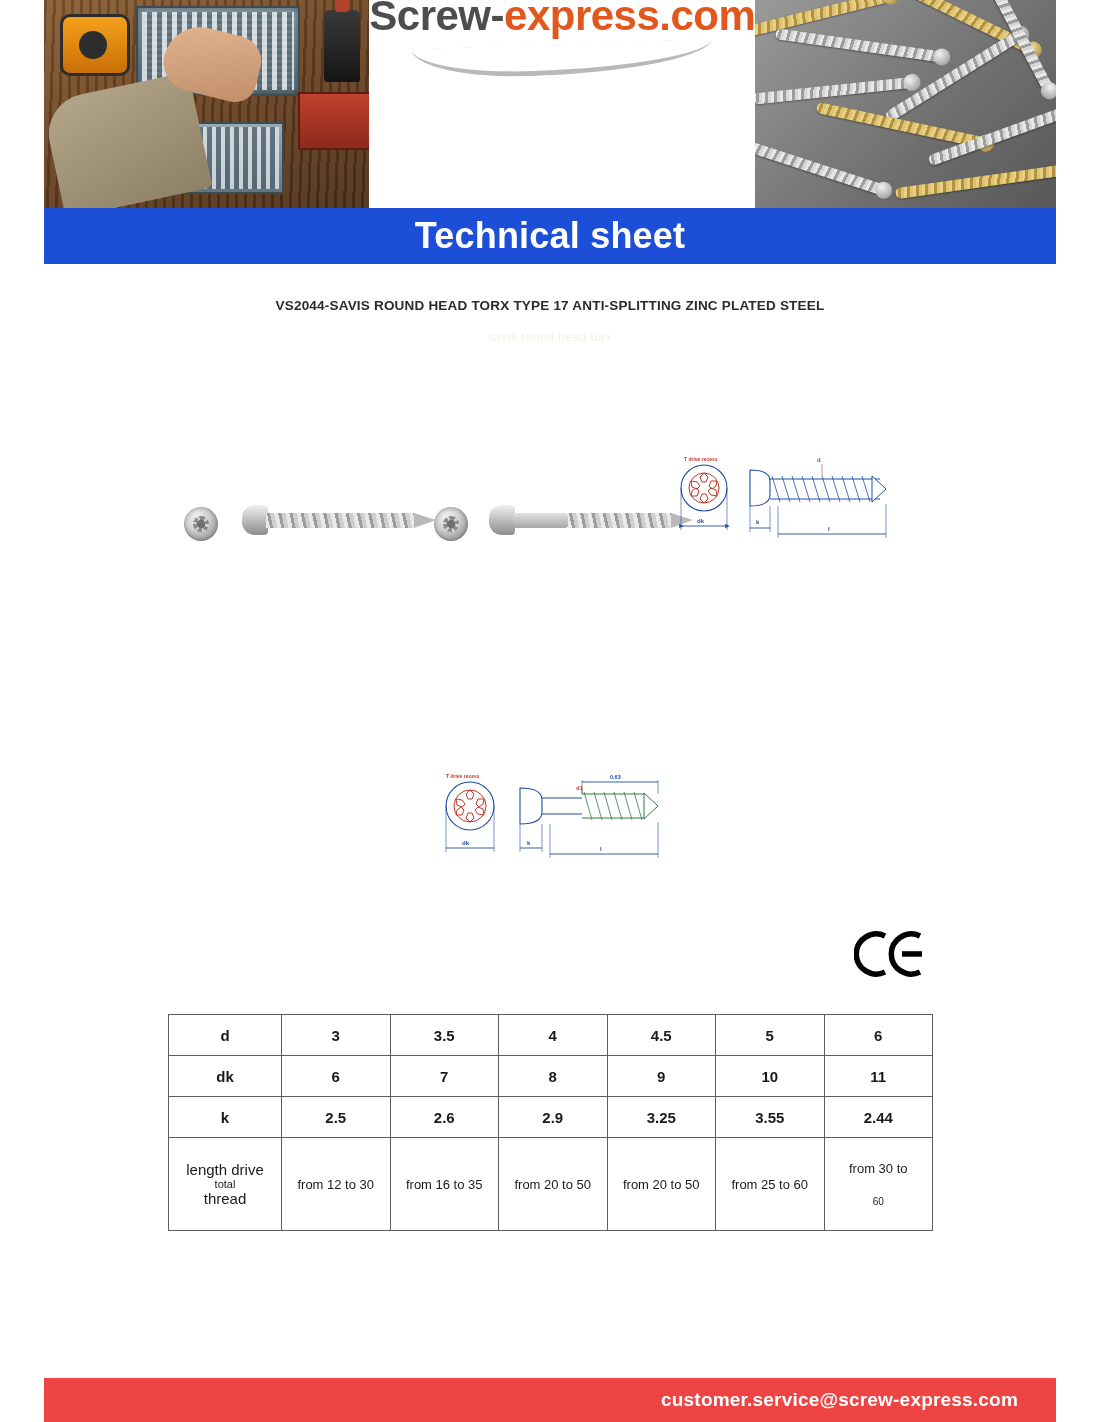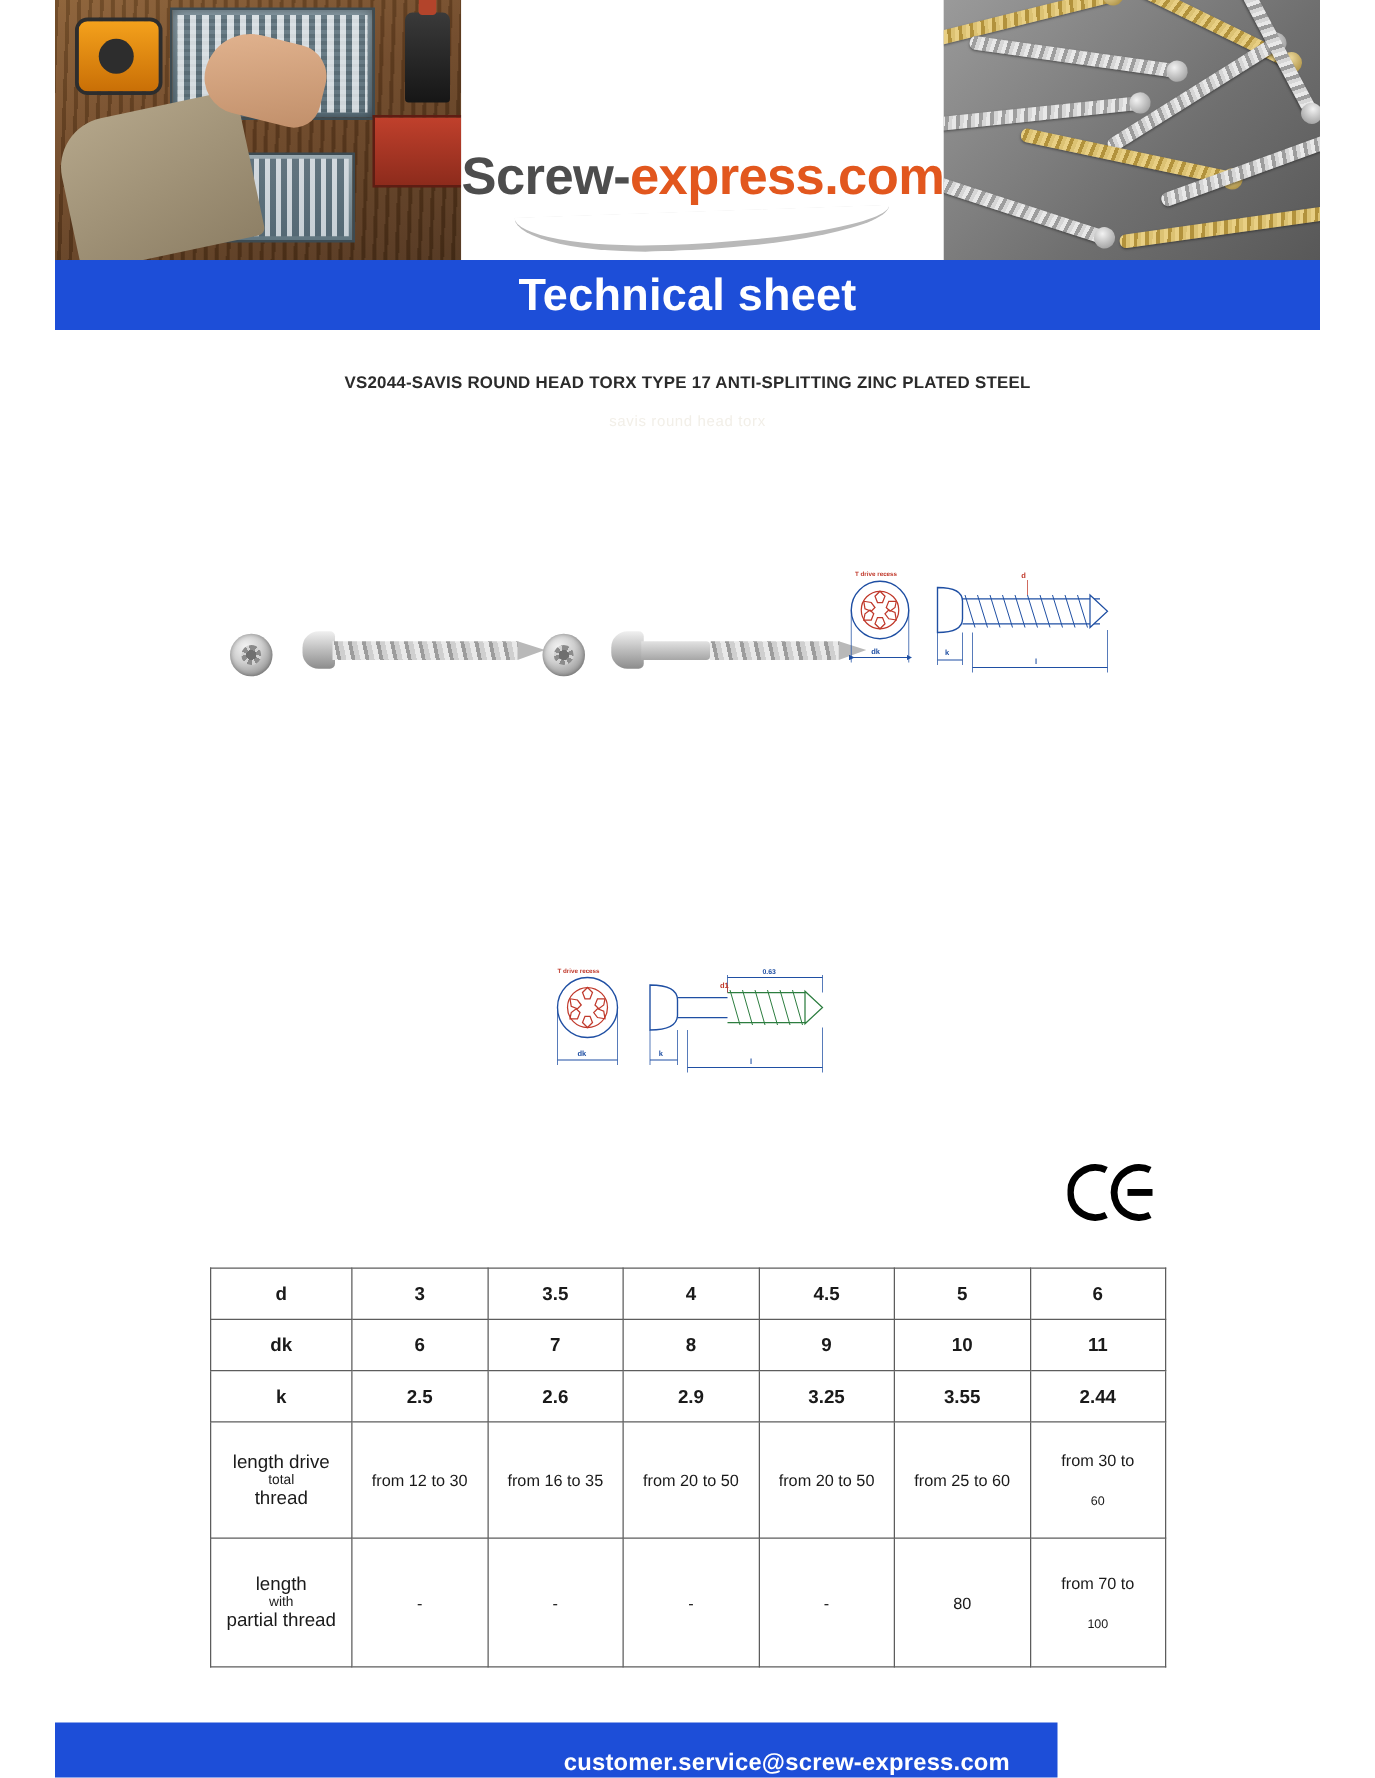--- a/index.html
+++ b/index.html
@@ -97,21 +97,21 @@
     position:absolute; left:254px; top:92px; width:72px; height:54px;
     background: linear-gradient(180deg,#c0402c,#8d2b1c);
     border:2px solid #5e1d13;
   }
 
   .header-logo {
     flex: 1;
     position: relative;
     background: #ffffff;
     display: flex;
-    align-items: flex-end;
+    align-items: flex-start;
     justify-content: center;
   }
   .logo-wrap { position: relative; text-align:center; top:-8px;}
   .logo-text {
     font-size: 42px;
     font-weight: bold;
     letter-spacing: -0.5px;
     color: #4d4d4d;
     white-space: nowrap;
   }
@@ -246,23 +246,23 @@
   .spec-table tr.tall2 td { height: 100px; font-size: 13px; font-weight: normal; }
   .spec-table tr.tall2 td.row-head { font-weight: normal; font-size: 15px; }
   .small { font-size: 11px; display:block; }
   .smaller { font-size: 10px; display:block;margin-top:20px; }
   .bold15 { font-weight: bold; font-size: 15px; }
 
   
   .footer {
     position: absolute;
     left: 44px; top: 1378px;
-    width: 802px; height: 44px;
-    background: #1d4ed8;
-    display: flex; align-items: flex-end; justify-content: flex-end;
+    width: 1012px; height: 44px;
+    background: #ef4444;
+    display: flex; align-items: center; justify-content: flex-end;
   }
   .footer .mail {
     color: #ffffff;
     font-weight: bold;
     font-size: 19px;
     margin-right: 38px;
     letter-spacing: .2px;
   }
 </style>
 </head>
@@ -480,35 +480,18 @@
       <td>from 12 to 30</td>
       <td>from 16 to 35</td>
       <td>from 20 to 50</td>
       <td>from 20 to 50</td>
       <td>from 25 to 60</td>
       <td>
         <span>from 30 to</span>
         <span class="smaller">60</span>
       </td>
     </tr>
-    <tr class="tall2">
-      <td class="row-head">
-        <span>length</span>
-        <span class="small">with</span>
-        <span>partial</span>
-        <span>thread</span>
-      </td>
-      <td>-</td>
-      <td>-</td>
-      <td>-</td>
-      <td>-</td>
-      <td class="bold15">80</td>
-      <td>
-        <span>from 70 to</span>
-        <span class="smaller">100</span>
-      </td>
-    </tr>
   </tbody>
 </table>
 
 <div class="footer">
   <div class="mail">customer.service@screw-express.com</div>
 </div>
 
 </body></html>

